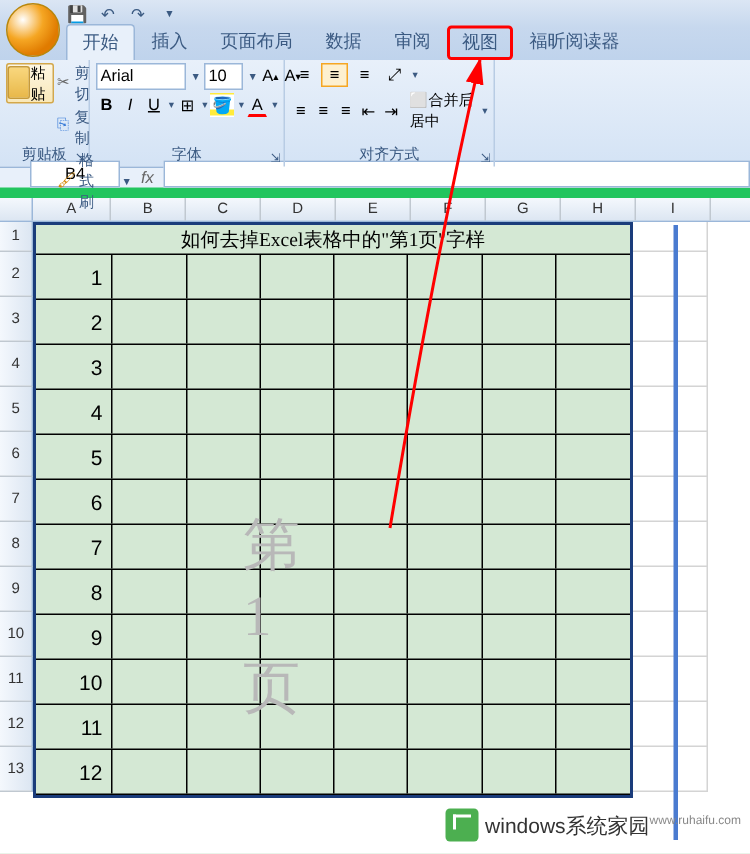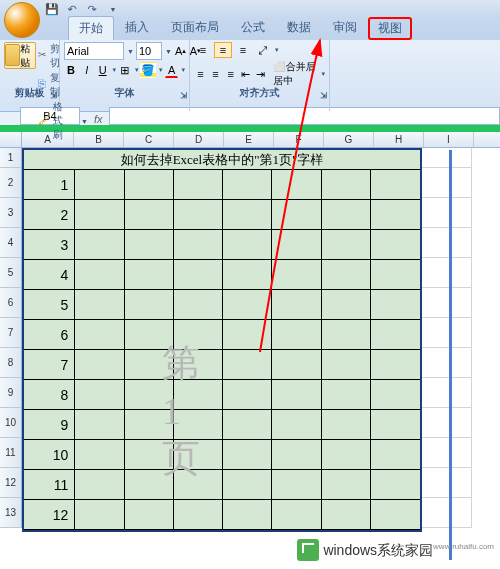--- a/index.html
+++ b/index.html
@@ -5,29 +5,29 @@
     * { margin: 0; padding: 0; box-sizing: border-box; }
     body { font-family: "Microsoft YaHei", Arial, sans-serif; font-size: 11px; width: 500px; height: 569px; overflow: hidden; background: #fff; position: relative; }
     
     
     .titlebar { height: 18px; background: linear-gradient(#dbe6f4, #c7d8ee); display: flex; align-items: center; }
     .office-btn { width: 36px; height: 36px; position: absolute; top: 2px; left: 4px; background: radial-gradient(circle at 30% 30%, #fff, #f5a623 40%, #e07b00 70%); border-radius: 50%; border: 1px solid #b8860b; z-index: 10; }
     .qat { margin-left: 44px; display: flex; gap: 4px; align-items: center; }
     .qat-btn { width: 16px; height: 16px; display: flex; align-items: center; justify-content: center; color: #3b5a82; }
     
     
-    .tabs { height: 22px; background: linear-gradient(#c7d8ee, #bfd3ec); display: flex; align-items: flex-end; padding-left: 68px; }
+    .tabs { height: 22px; background: linear-gradient(#c7d8ee, #bfd3ec); display: flex; align-items: flex-end; padding-left: 44px; }
     .tab { padding: 3px 10px; font-size: 12px; color: #3b5a82; cursor: pointer; border: 1px solid transparent; }
     .tab.active { background: #e8f0fa; border: 1px solid #9bb7d9; border-bottom: none; border-radius: 3px 3px 0 0; }
     .tab.highlighted { border: 2px solid #ff0000; border-radius: 3px; padding: 1px 8px; }
     
     
     .ribbon { height: 72px; background: linear-gradient(#e8f0fa, #d4e3f5); border-bottom: 1px solid #9bb7d9; display: flex; }
     .ribbon-group { border-right: 1px solid #b8cce4; padding: 2px 4px; display: flex; flex-direction: column; position: relative; }
-    .ribbon-group-label { position: absolute; bottom: 11px; left: 0; right: 0; text-align: center; font-size: 10px; color: #3b5a82; font-weight: bold; }
+    .ribbon-group-label { position: absolute; bottom: 1px; left: 0; right: 0; text-align: center; font-size: 10px; color: #3b5a82; }
     .ribbon-group-label .expand { position: absolute; right: 2px; bottom: 0; font-size: 8px; }
     
     .clipboard-group { width: 60px; }
     .paste-btn { width: 32px; height: 27px; background: linear-gradient(#fdf6e3, #f9e8b8); border: 1px solid #d4a84a; border-radius: 2px; display: flex; flex-direction: row; align-items: center; justify-content: center; font-size: 10px; }
     .paste-icon { width: 20px; height: 22px; background: linear-gradient(#f9d77e, #e8b84a); border: 1px solid #c69a3b; border-radius: 2px; margin-bottom: 2px; }
     .clip-side { display: flex; flex-direction: column; gap: 1px; font-size: 10px; color: #3b5a82; }
     .clip-row { display: flex; align-items: center; gap: 2px; }
     .mini-icon { width: 14px; height: 14px; display: inline-block; }
     .cut-icon { color: #666; }
     .copy-icon { color: #3b7dd8; }
@@ -103,24 +103,24 @@
     <span class="qat-btn">↶</span>
     <span class="qat-btn">↷</span>
     <span class="qat-btn dropdown-arrow">▼</span>
   </div>
 </div>
 
 <div class="tabs">
   <div class="tab active">开始</div>
   <div class="tab">插入</div>
   <div class="tab">页面布局</div>
-  <div class="tab">公式</div>
   <div class="tab">数据</div>
   <div class="tab">审阅</div>
   <div class="tab highlighted">视图</div>
+  <div class="tab">福昕阅读器</div>
 </div>
 
 <div class="ribbon">
   <div class="ribbon-group clipboard-group">
     <div style="display:flex; gap:2px;">
       <div class="paste-btn">
         <div class="paste-icon"></div>
         <span>粘贴</span>
       </div>
       <div class="clip-side">

